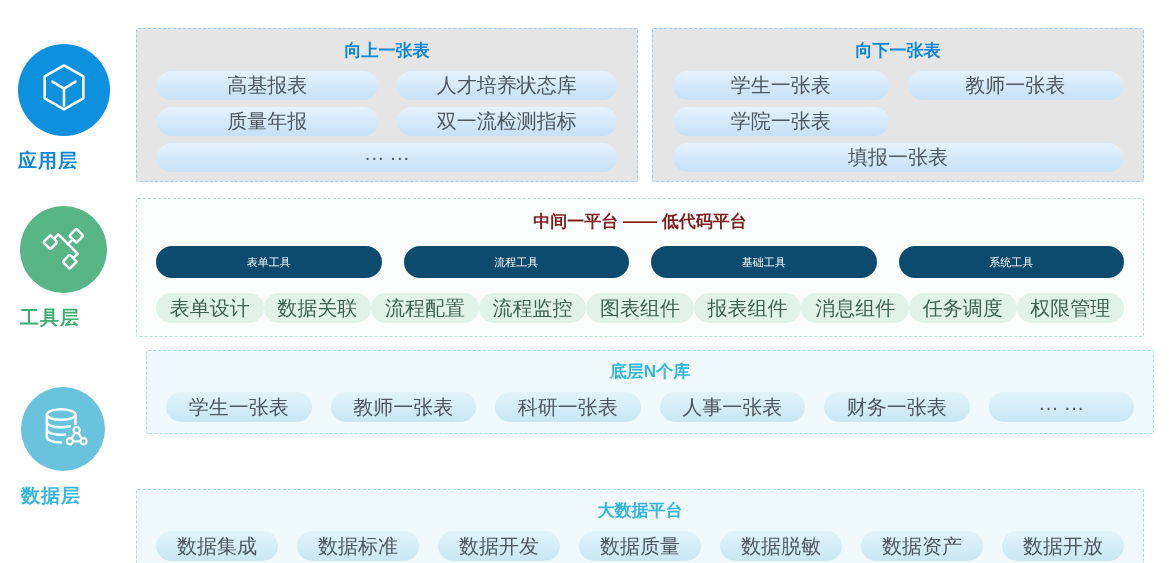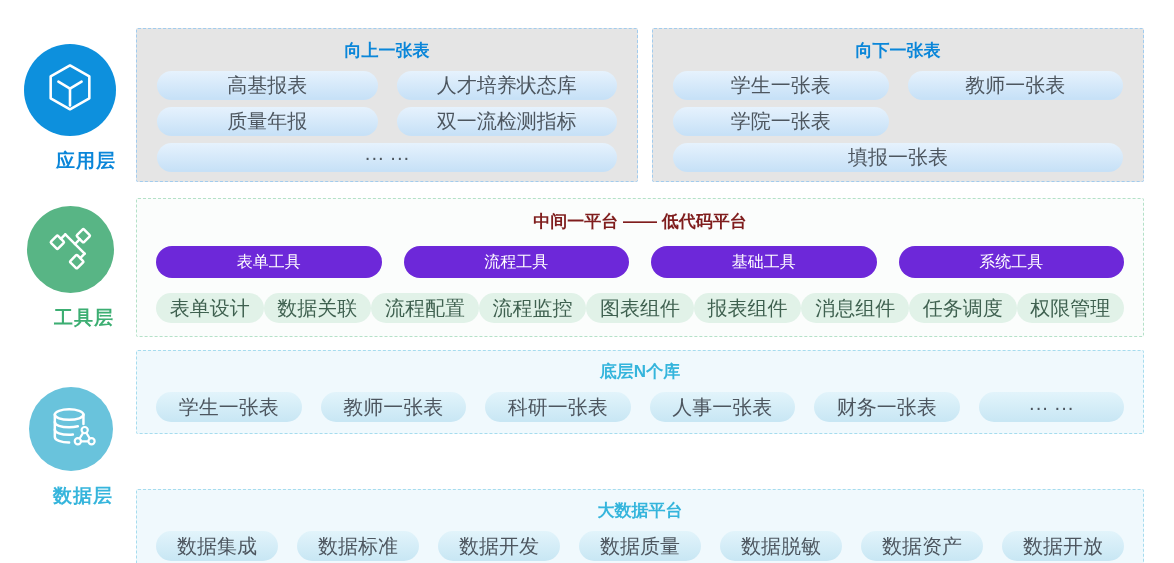--- a/index.html
+++ b/index.html
@@ -1,20 +1,20 @@
 <!DOCTYPE html>
 <html><head>
 <meta charset="utf-8">
 <style>
   html,body { margin:0; padding:0; background:#ffffff; }
   body { font-family:"Liberation Sans","DejaVu Sans",sans-serif; }
   .canvas { position:relative; width:1174px; height:563px; background:#ffffff; overflow:hidden; }
 
   
-  .layer-badge { position:absolute; display:flex; flex-direction:column; align-items:flex-end; }
+  .layer-badge { position:absolute; display:flex; flex-direction:column; align-items:flex-start; }
   .circle { border-radius:50%; display:flex; align-items:center; justify-content:center; }
   .layer-label { font-weight:bold; font-size:19px; margin-top:12px; letter-spacing:1px; }
   #badge-app  { left:18px; top:44px;  width:98px; }
   #badge-app .circle  { width:92px; height:92px; background:#0d90dd; }
   #badge-app .layer-label { color:#0a86d9; }
   #badge-tool { left:20px; top:206px; width:94px; }
   #badge-tool .circle { width:87px; height:87px; background:#58b585; }
   #badge-tool .layer-label { color:#3cae72; }
   #badge-data { left:21px; top:387px; width:92px; }
   #badge-data .circle { width:84px; height:84px; background:#69c3dc; }
@@ -26,31 +26,31 @@
   .box-green { border:1px dashed #b4e1c8; background:#fbfdfc; }
   .box-teal { border:1px dashed #a6dcee; background:#f0f9fd; }
   .box-title { text-align:center; font-weight:bold; font-size:17px; }
   .title-blue { color:#0a86d9; margin:10px 0 9px; }
   .title-green { color:#7f1d1d; margin:11px 0 13px; }
   .title-teal { color:#35b5dc; margin:9px 0 9px; }
 
   #box-up   { left:136px; top:28px;  width:502px;  height:154px; }
   #box-down { left:652px; top:28px;  width:492px;  height:154px; }
   #box-tool { left:136px; top:198px; width:1008px; height:139px; }
-  #box-db   { left:136px; top:350px; width:1008px; height:84px; }
+  #box-db   { left:146px; top:350px; width:1008px; height:84px; }
   #box-big  { left:136px; top:452px; width:1008px; height:79px;margin-top:37px; }
 
   
   .pill { display:flex; align-items:center; justify-content:center; border-radius:999px;
           font-size:20px; white-space:nowrap; }
   .pill-blue { background:linear-gradient(180deg,#e6f2fd 0%,#c7e1f7 95%); color:#4d565f; height:29px; }
   .pill-teal { background:linear-gradient(180deg,#e2f4fb 0%,#c9e7f4 95%); color:#4d565f; height:30px; }
   .pill-greenlight { background:#e1f2e8; color:#3f6150; height:30px; }
   .btn-green { display:flex; align-items:center; justify-content:center; border-radius:999px;
-               background:#6d28d9; color:#ffffff; font-size:16px; height:32px; }
+               background:#0c4a6e; color:#ffffff; font-size:11px; height:32px; }
 
   .two-col { display:grid; grid-template-columns:1fr 1fr; column-gap:19px; row-gap:7px; padding:0 20px; }
   .span2 { grid-column:1 / -1; }
 
   .tools-row { display:flex; gap:22px; padding:0 19px; }
   .tools-row .btn-green { flex:1; }
   .features-row { display:flex; padding:0 19px; margin-top:15px; }
   .features-row .pill { flex:1; }
   .pills-row { display:flex; gap:19px; padding:0 19px; }
   .pills-row .pill { flex:1; }

